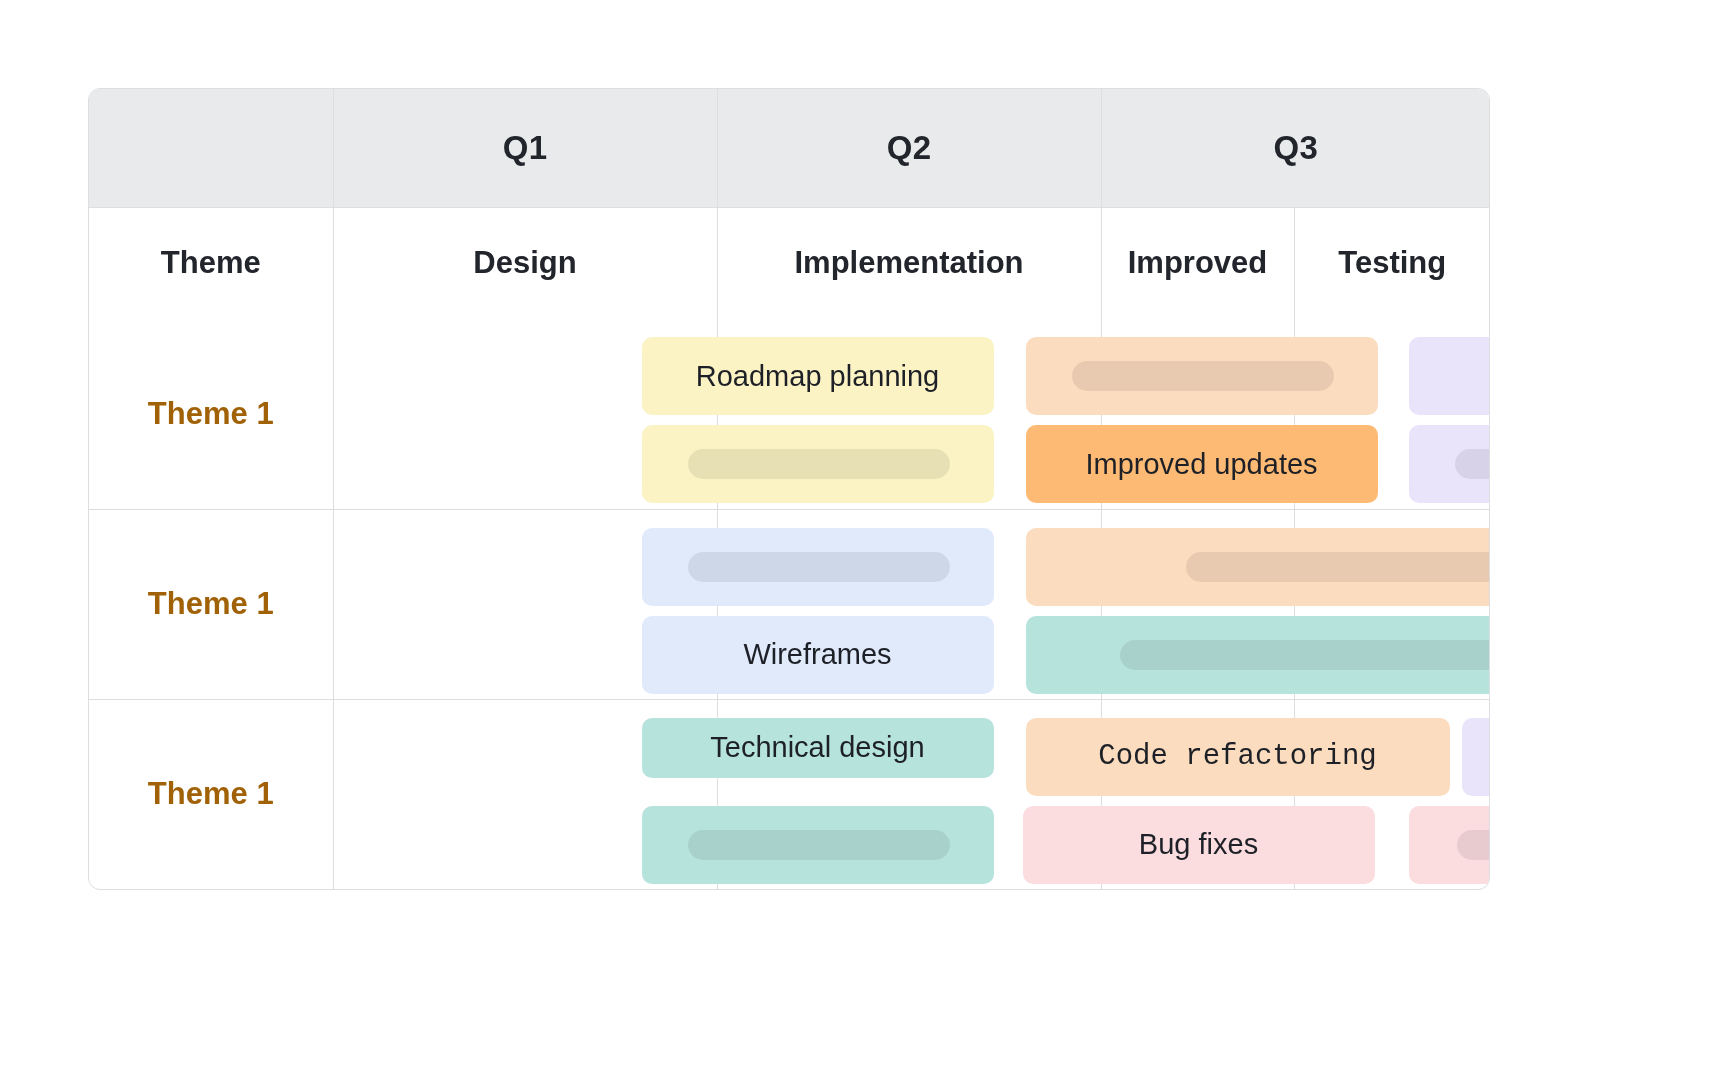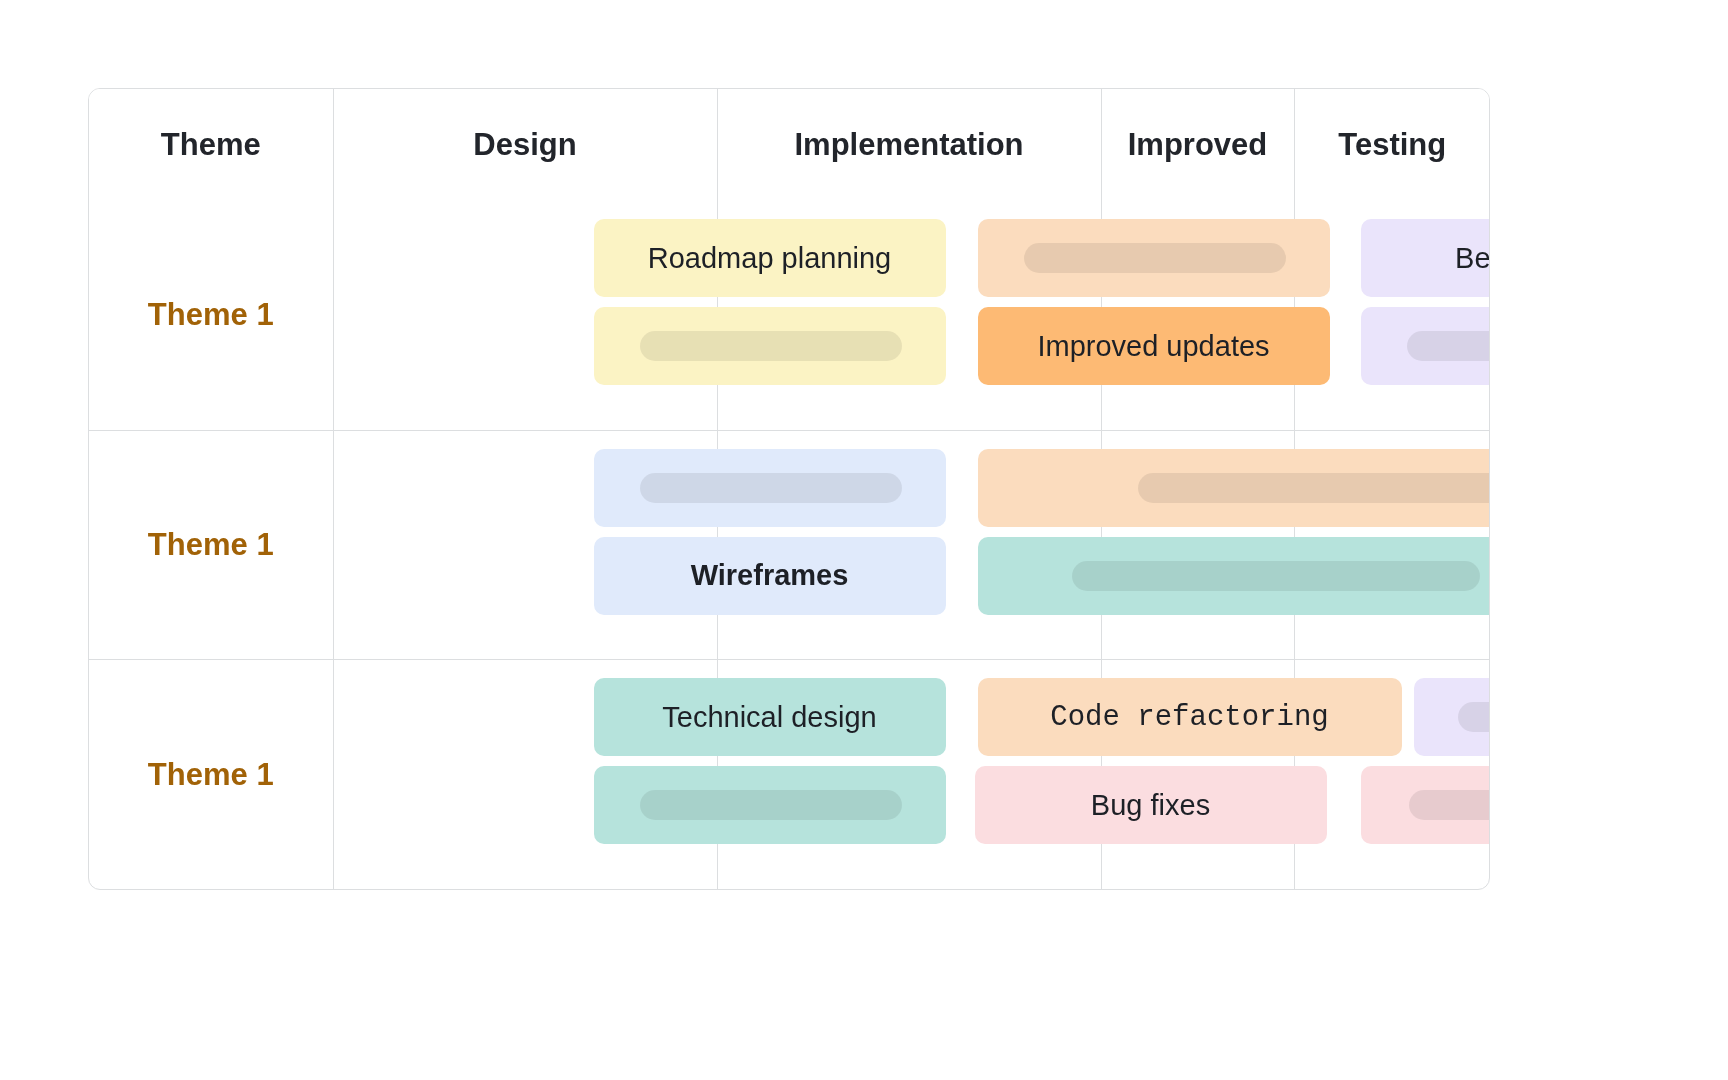--- a/index.html
+++ b/index.html
@@ -88,20 +88,21 @@
     position: absolute;
     border-radius: 10px;
     display: flex;
     align-items: center;
     justify-content: center;
     font-size: 29px;
     color: #1d2026;
     pointer-events: auto;
     overflow: hidden;
     white-space: nowrap;
+    margin-left: 48px;
   }
   .bar .skeleton {
     display: block;
     height: 30px;
     border-radius: 15px;
     background: rgba(0,0,0,0.08);
   }
 
   
   col.c-themes { width: 244px; }
@@ -116,20 +117,26 @@
 <div id="roadmap-wrap">
   <table class="roadmap">
     <colgroup>
       <col class="c-themes">
         <col class="c-design">
         <col class="c-impl">
         <col class="c-test">
         <col class="c-launch">
     </colgroup>
     <thead>
+      <tr class="quarter-row" id="quarter-row">
+          <th colspan="1" class="blank-corner"><span></span></th>
+          <th colspan="1"><span>Q1</span></th>
+          <th colspan="1"><span>Q2</span></th>
+          <th colspan="2"><span>Q3</span></th>
+        </tr>
       <tr class="sub-row" id="sub-row">
           <th><span>Theme</span></th>
           <th><span>Design</span></th>
           <th><span>Implementation</span></th>
           <th><span>Improved</span></th>
           <th><span>Testing</span></th>
         </tr>
     </thead>
     <tbody id="table-body">
         <tr class="theme-row">
@@ -160,40 +167,40 @@
           <td class="lane"></td>
           <td class="lane"></td>
         </tr>
         <tr class="theme-row">
           <td class="theme-label"><span>Theme 1</span></td>
           <td class="lane">
             <div class="row-canvas">
               <div class="bar" style="left: 260px; top: 18px; width: 352px; height: 78px; background: rgb(224, 234, 251);">
                 <span class="skeleton" style="position: absolute; left: 46px; width: 262px;"></span>
               </div>
-              <div class="bar" style="left: 260px; top: 106px; width: 352px; height: 78px; background: rgb(224, 234, 251); font-weight: bold;">
+              <div class="bar" style="left: 260px; top: 106px; width: 352px; height: 78px; background: rgb(224, 234, 251);">
                 <span>Wireframes</span>
               </div>
               <div class="bar" style="left: 644px; top: 18px; width: 798px; height: 78px; background: rgb(251, 220, 190);">
                 <span class="skeleton" style="position: absolute; left: 160px; width: 412px;"></span>
               </div>
               <div class="bar" style="left: 644px; top: 106px; width: 690px; height: 78px; background: rgb(182, 227, 220);">
                 <span class="skeleton" style="position: absolute; left: 94px; width: 408px;"></span>
               </div>
             </div>
           </td>
           <td class="lane"></td>
           <td class="lane"></td>
           <td class="lane"></td>
         </tr>
         <tr class="theme-row">
           <td class="theme-label"><span>Theme 1</span></td>
           <td class="lane">
             <div class="row-canvas">
-              <div class="bar" style="left: 260px; top: 18px; width: 352px; height: 78px; background: rgb(182, 227, 220);">
+              <div class="bar" style="left: 260px; top: 18px; width: 352px; height: 60px; background: rgb(182, 227, 220);">
                 <span>Technical design</span>
               </div>
               <div class="bar" style="left: 260px; top: 106px; width: 352px; height: 78px; background: rgb(182, 227, 220);">
                 <span class="skeleton" style="position: absolute; left: 46px; width: 262px;"></span>
               </div>
               <div class="bar" style="left: 644px; top: 18px; width: 424px; height: 78px; background: rgb(251, 220, 190); font-family: Liberation Mono, monospace;">
                 <span>Code refactoring</span>
               </div>
               <div class="bar" style="left: 641px; top: 106px; width: 352px; height: 78px; background: rgb(251, 221, 224);">
                 <span>Bug fixes</span>

